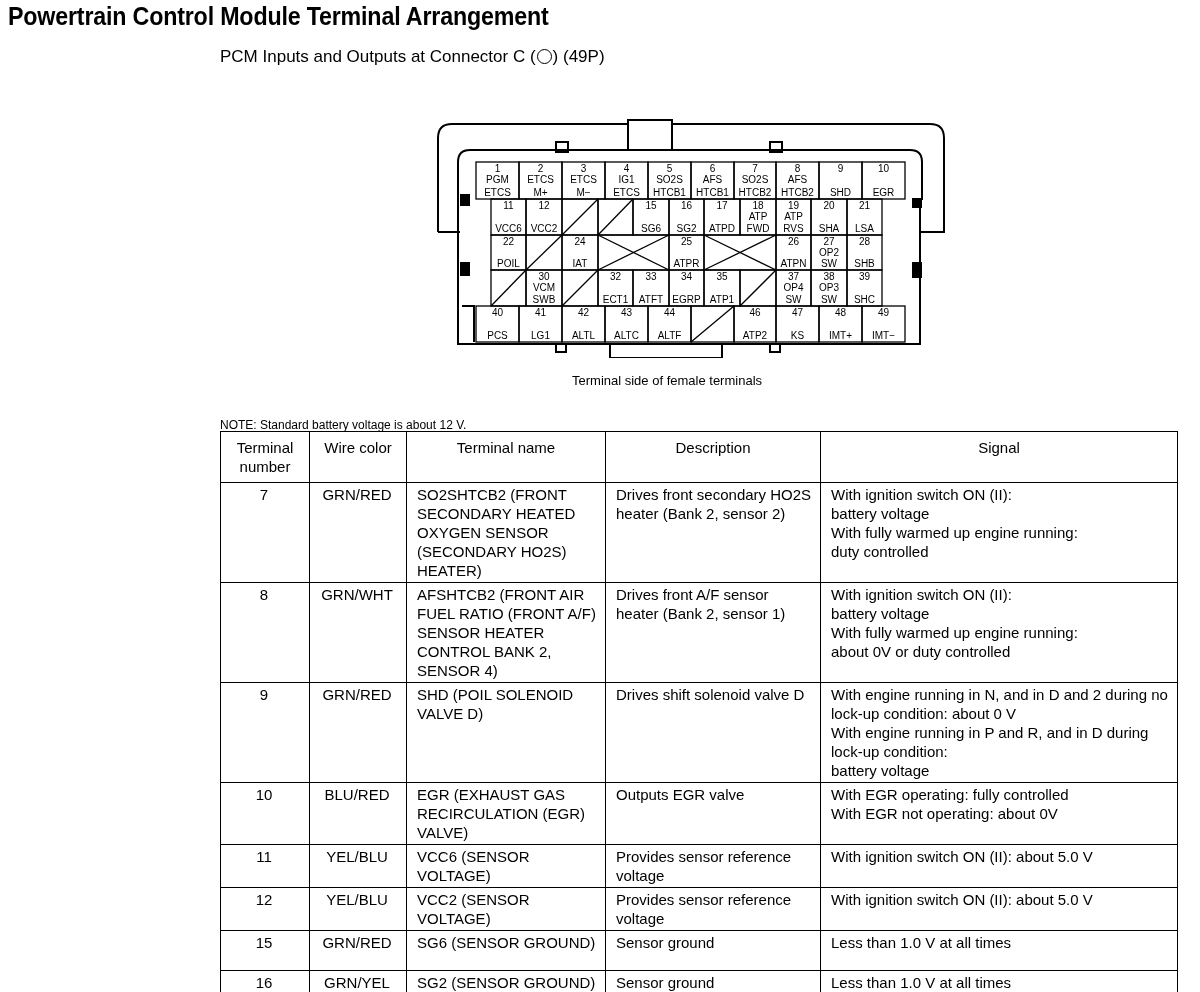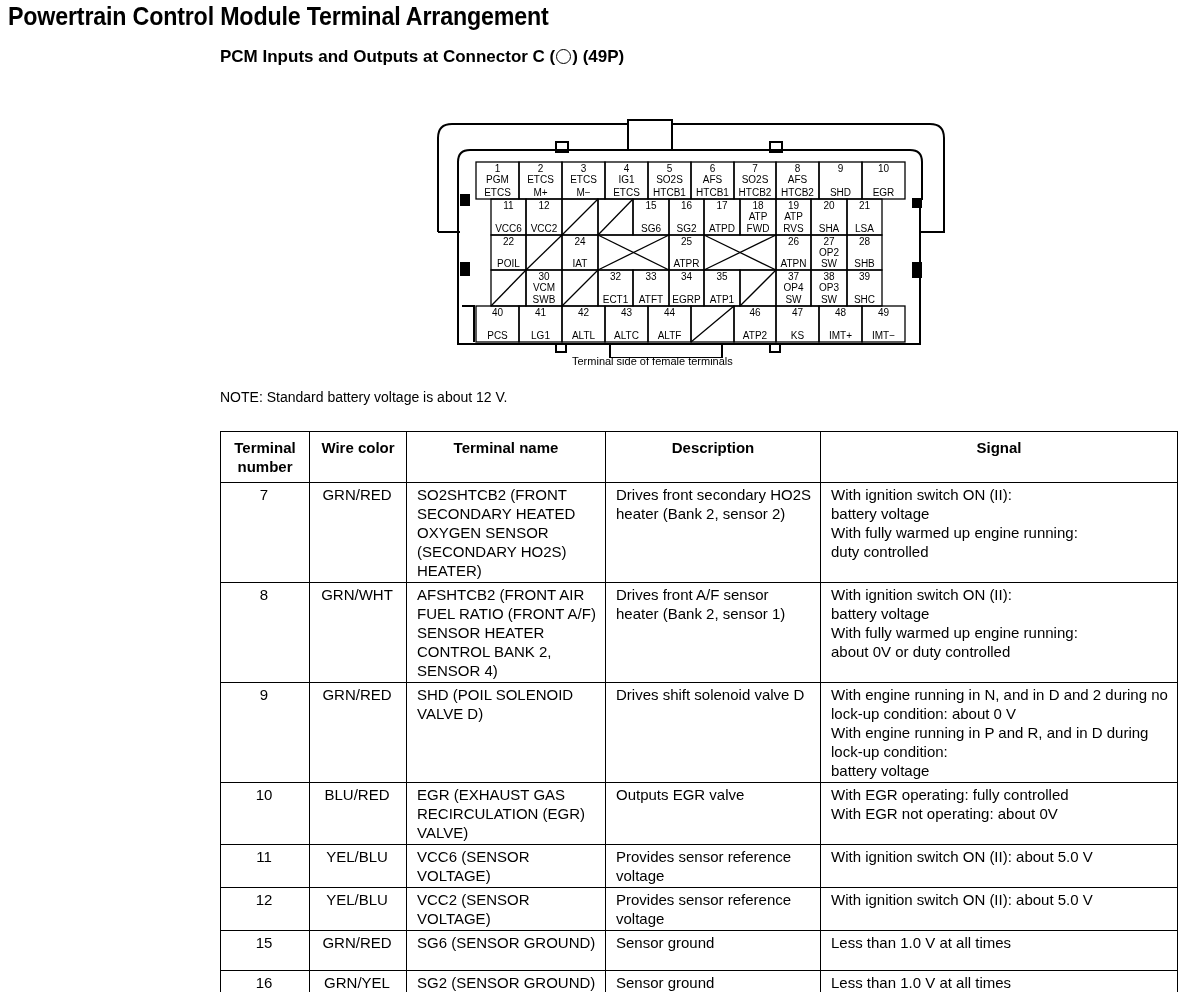--- a/index.html
+++ b/index.html
@@ -7,42 +7,42 @@
     width: 1200px; height: 992px; position: relative; overflow: hidden;
     font-family: "Liberation Sans", sans-serif; color: #000;
   }
   .title {
     position: absolute; left: 8px; top: 2px;
     font-size: 25px; font-weight: bold; letter-spacing: -0.2px;
     transform: scaleX(0.93); transform-origin: left top;
   }
   .subtitle {
     position: absolute; left: 220px; top: 47px;
-    font-size: 17px; font-weight: bold;
+    font-size: 17px; font-weight: normal;
   }
   .subtitle .circ {
     display: inline-block; width: 13px; height: 13px; border: 1.5px solid #000;
     border-radius: 50%; vertical-align: -2px; margin: 0 1px;
   }
   .diagram { position: absolute; left: 430px; top: 118px; width: 520px; height: 240px; }
   .diagram svg { display: block; }
   .caption {
-    position: absolute; left: 572px; top: 355px; font-size: 11px;
+    position: absolute; left: 572px; top: 373px; font-size: 13px;
   }
   .note {
-    position: absolute; left: 220px; top: 389px; font-size: 14px;
+    position: absolute; left: 220px; top: 418px; font-size: 12px;
   }
   table.pcm {
     position: absolute; left: 220px; top: 431px; width: 958px;
     border-collapse: collapse; font-size: 15px; line-height: 19px;
   }
   table.pcm th, table.pcm td {
     border: 1.5px solid #000; vertical-align: top; padding: 2px 6px 2px 10px;
   }
-  table.pcm th { font-weight: bold; padding: 6px 4px; height: 32px; }
+  table.pcm th { font-weight: normal; padding: 6px 4px; height: 32px; }
   table.pcm td.num, table.pcm td.wire { text-align: center; padding-left: 4px; }
   .col-num { width: 80px; } .col-wire { width: 88px; } .col-name { width: 190px; }
   .col-desc { width: 206px; } .col-sig { width: auto; }
   .ml { white-space: pre-line; }
 </style>
 </head>
 <body>
 
 <div class="title">Powertrain Control Module Terminal Arrangement</div>
 <div class="subtitle"><span>PCM Inputs and Outputs at Connector C (</span><span class="circ"></span><span>) (49P)</span></div>

